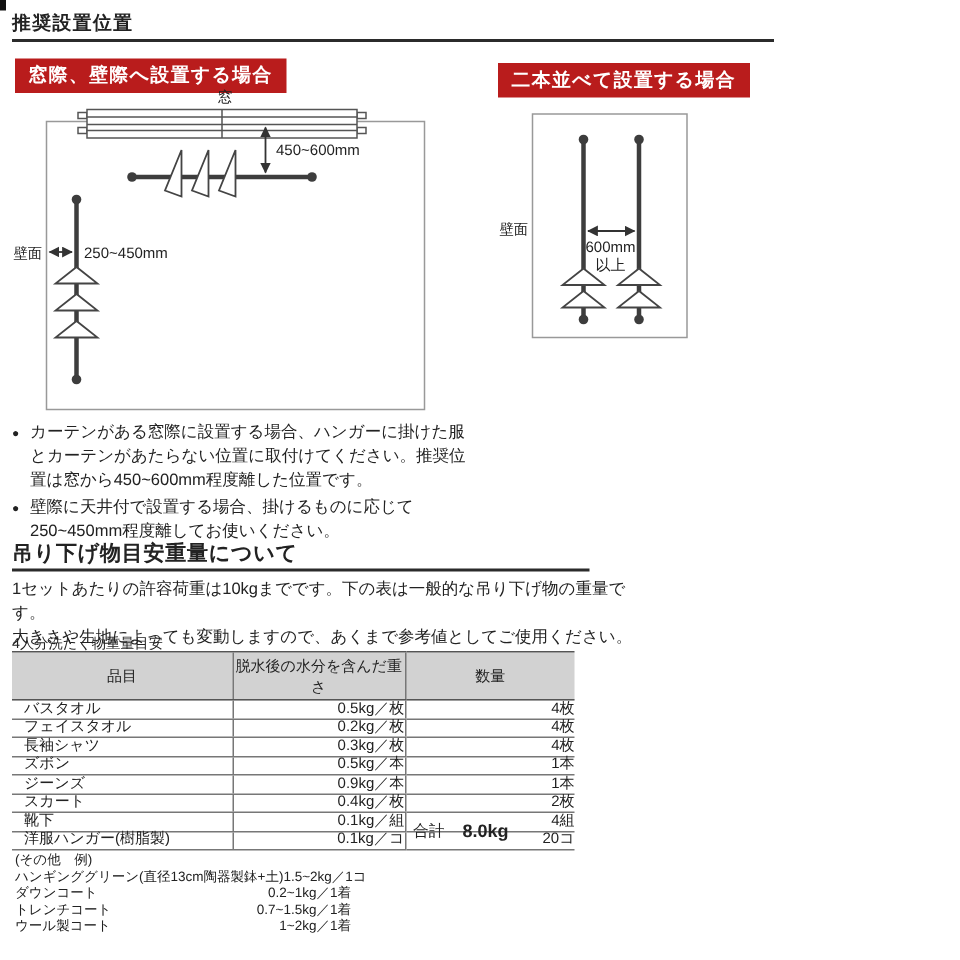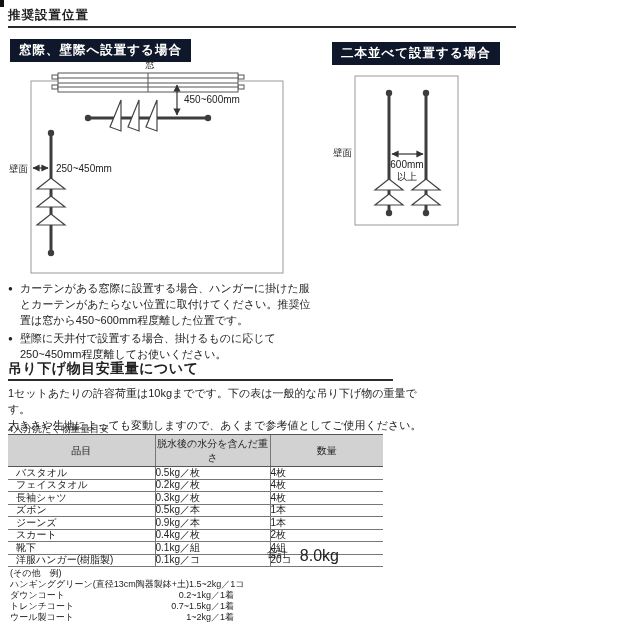--- a/index.html
+++ b/index.html
@@ -4,21 +4,21 @@
 <style>
   html,body{margin:0;padding:0;background:#fff;}
   .canvas{
     position:relative;width:516px;height:640px;background:#fff;overflow:hidden;
     font-family:"Liberation Sans","DejaVu Sans",sans-serif;color:#222;
   }
   .corner-mark{position:absolute;left:0;top:0;width:4px;height:7px;background:#111;}
   .doc-title{position:absolute;left:8px;top:7px;font-size:12.5px;font-weight:bold;letter-spacing:1px;}
   .title-rule{position:absolute;left:8px;top:26px;width:624px;height:2px;background:#2b2b2b;}
   .band{
-    position:absolute;background:#0f172a;color:#fff;font-weight:bold;font-size:12.5px;
+    position:absolute;background:#b91c1c;color:#fff;font-weight:bold;font-size:12.5px;
     padding:3px 9px;letter-spacing:1px;white-space:nowrap;
   }
   .band-left{left:10px;top:39px;}
   .band-right{left:332px;top:42px;}
   .diagram{position:absolute;}
   .diagram-left{left:8px;top:58px;}
   .diagram-right{left:332px;top:60px;}
   .notes{position:absolute;font-size:11px;line-height:1.45;}
   .notes-left{left:8px;top:281px;width:306px;}
   .notes-right{left:332px;top:281px;width:306px;}
@@ -32,27 +32,27 @@
     position:absolute;left:8px;top:434px;width:375px;border-collapse:collapse;
     font-size:10px;table-layout:fixed;
   }
   table.weights col.c1{width:147px;} table.weights col.c2{width:115px;} table.weights col.c3{width:113px;}
   table.weights th{
     background:#d2d2d2;font-weight:normal;text-align:center;
     border-top:1px solid #555;border-bottom:1px solid #555;padding:1.5px 0;
   }
   table.weights td{border-bottom:1px solid #777;padding:0.5px 0;line-height:10.5px;}
   table.weights td.c-name{text-align:left;padding-left:8px;}
-  table.weights td.c-mid,table.weights td.c-qty{text-align:left;}
+  table.weights td.c-mid,table.weights td.c-qty{text-align:right;}
   table.weights th+th, table.weights td+td{border-left:1px solid #777;}
   .total-row{
     position:absolute;left:8px;top:547px;width:331px;display:flex;justify-content:flex-end;
     gap:12px;font-size:10.5px;
   }
-  .total-value{font-weight:normal;font-size:16px;}
+  .total-value{font-weight:bold;font-size:12px;}
   .others{position:absolute;left:10px;top:568px;width:224px;font-size:9px;line-height:11px;}
   .others-caption{margin-bottom:0px;}
   .other-item{display:flex;justify-content:space-between;}
   .other-name{white-space:nowrap;}
   .other-value{white-space:nowrap;text-align:right;}
   svg text{fill:#222;}
 </style>
 </head>
 <body>
 

